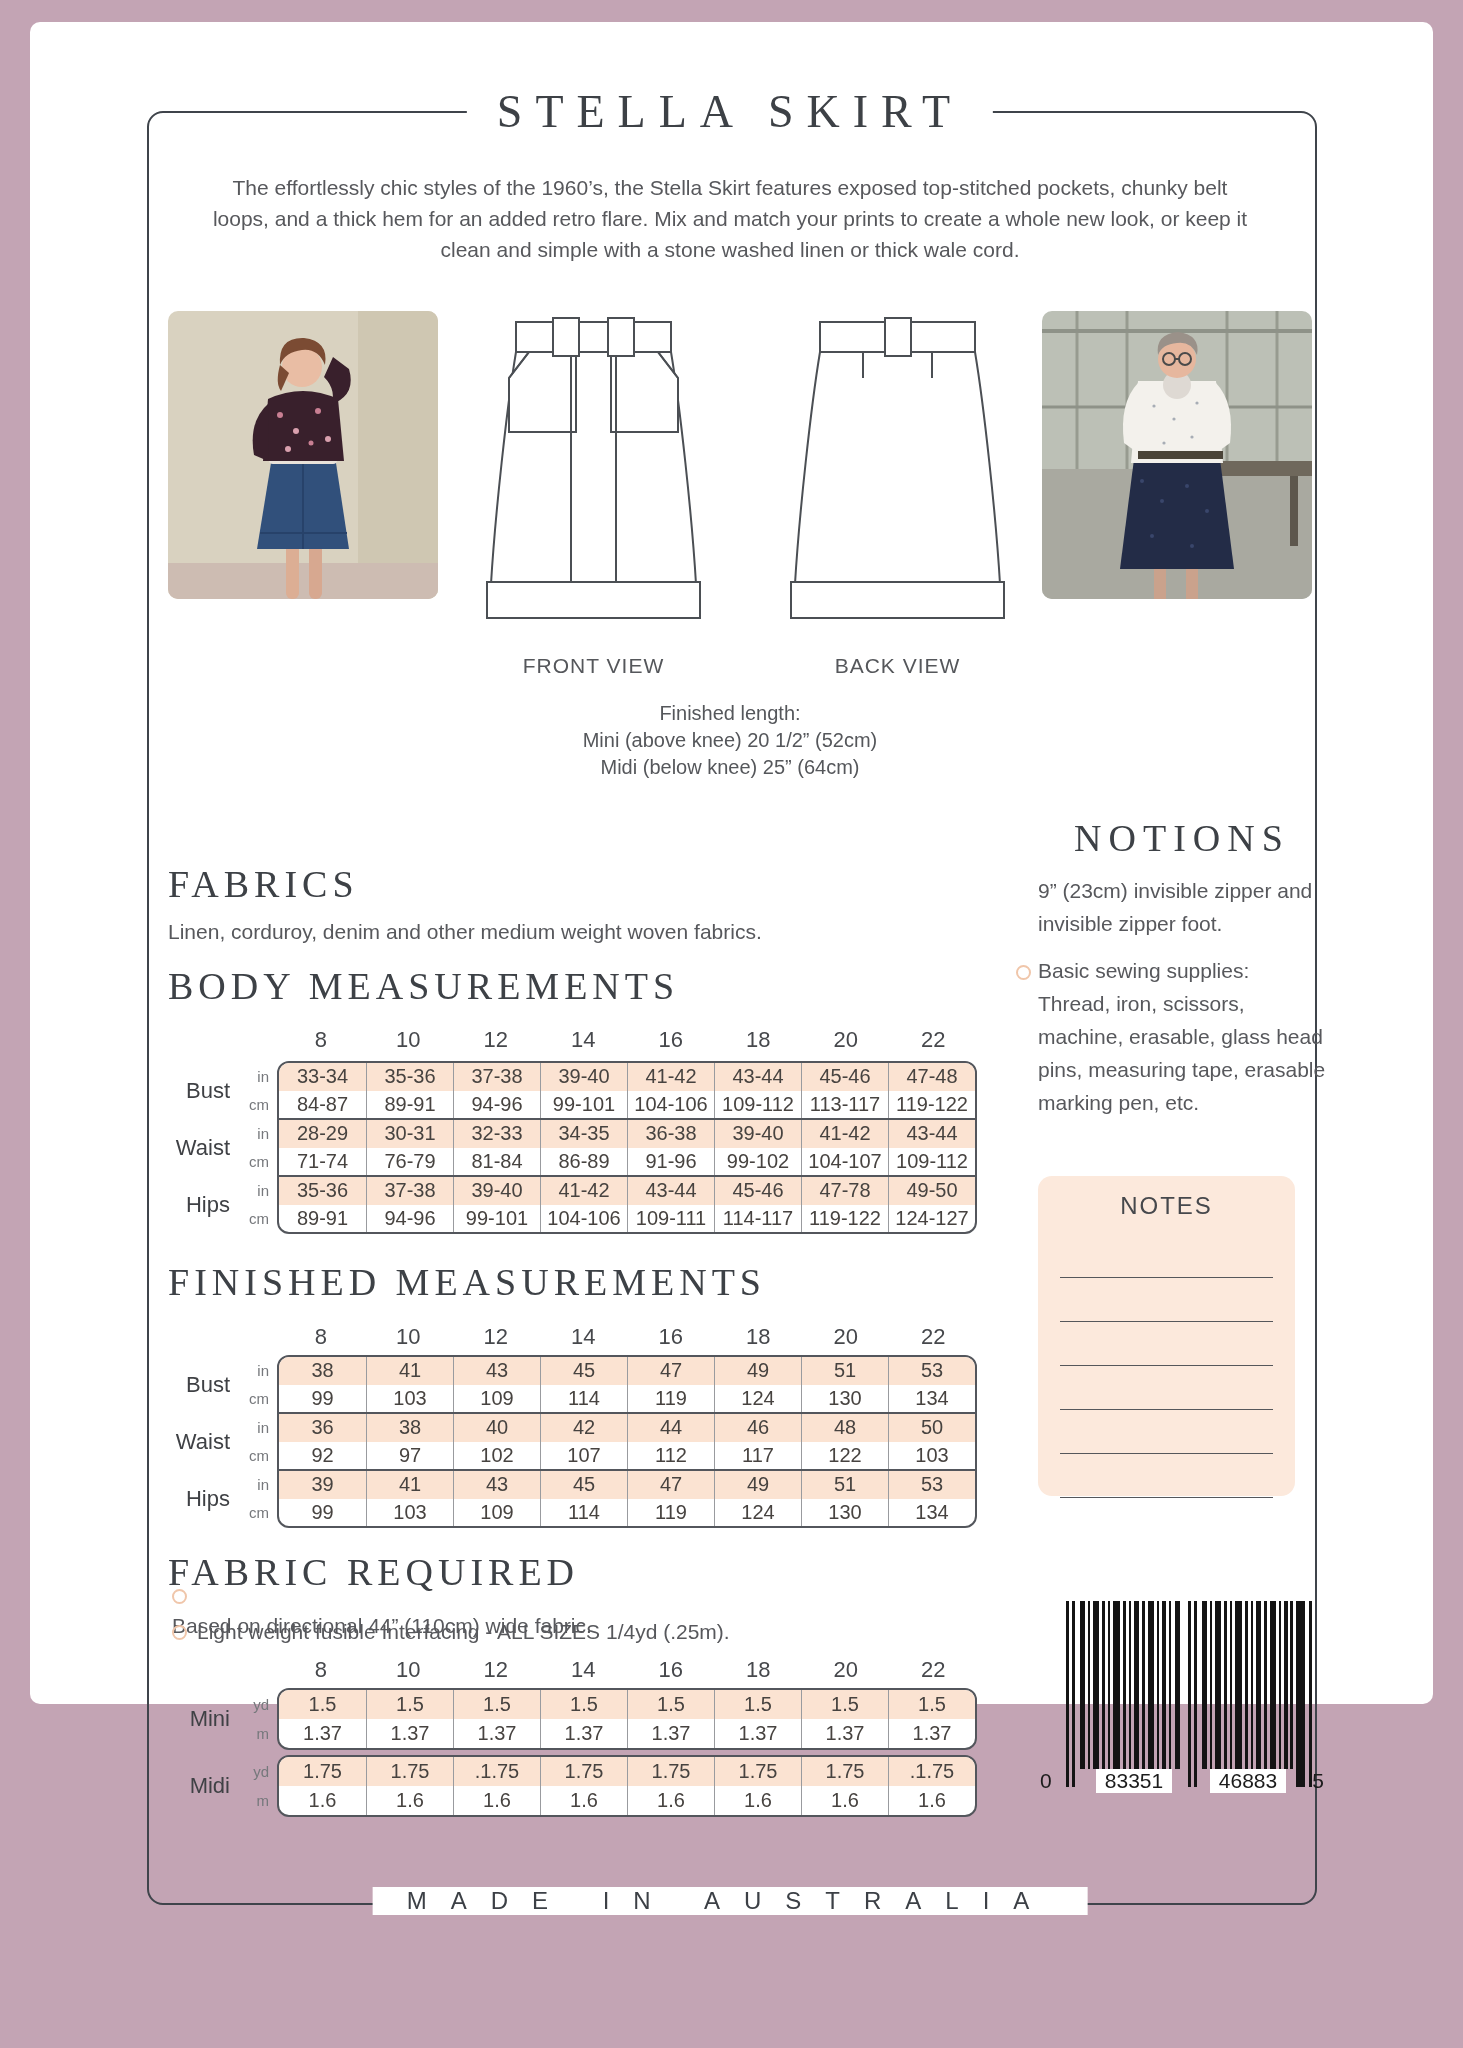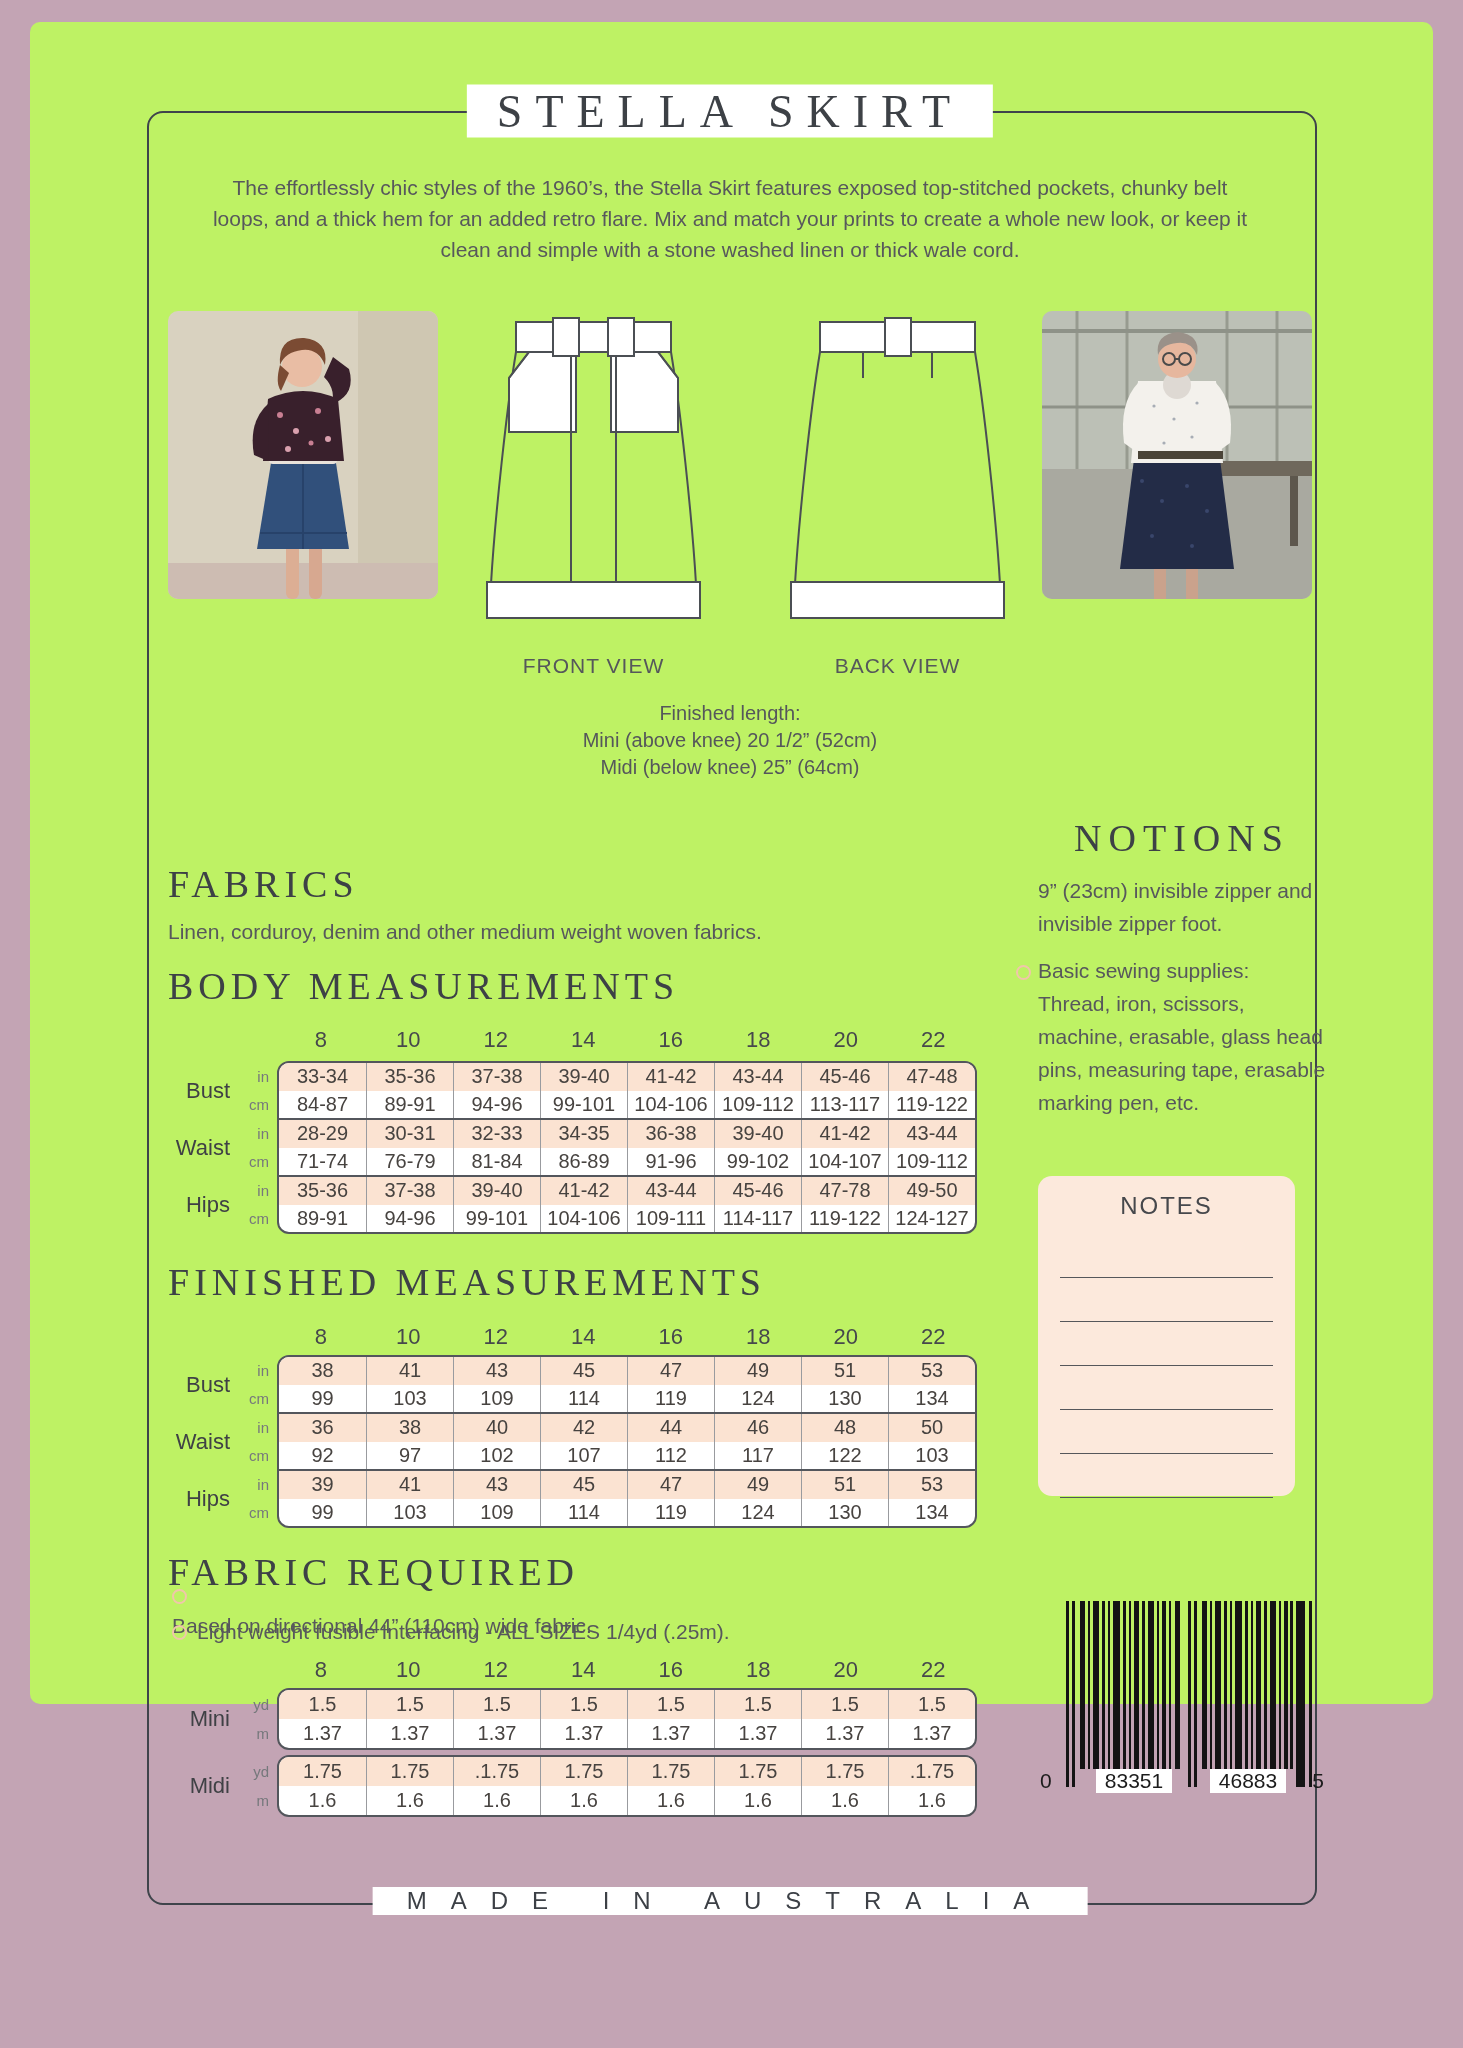--- a/index.html
+++ b/index.html
@@ -5,21 +5,21 @@
   html,body{margin:0;padding:0;}
   body{
     width:1463px;height:2048px;position:relative;
     background:#c3a4b4;
     font-family:"Liberation Sans",sans-serif;
     color:#56585c;
     overflow:hidden;
   }
   .page{
     position:absolute;left:30px;top:22px;width:1403px;height:1682px;
-    background:#bef264;border-radius:10px;
+    background:#ffffff;border-radius:10px;
   }
   .frame{
     position:absolute;left:117px;top:89px;width:1166px;height:1790px;
     border:2px solid #3f444b;border-radius:16px;
   }
   .serif{font-family:"Liberation Serif","DejaVu Serif",serif;font-weight:400;color:#3d4146;}
   .frame-title{
     position:absolute;left:700px;top:89px;transform:translate(-50%,-50%);
     background:#fff;padding:0 30px;white-space:nowrap;
     font-size:46px;letter-spacing:13px;

